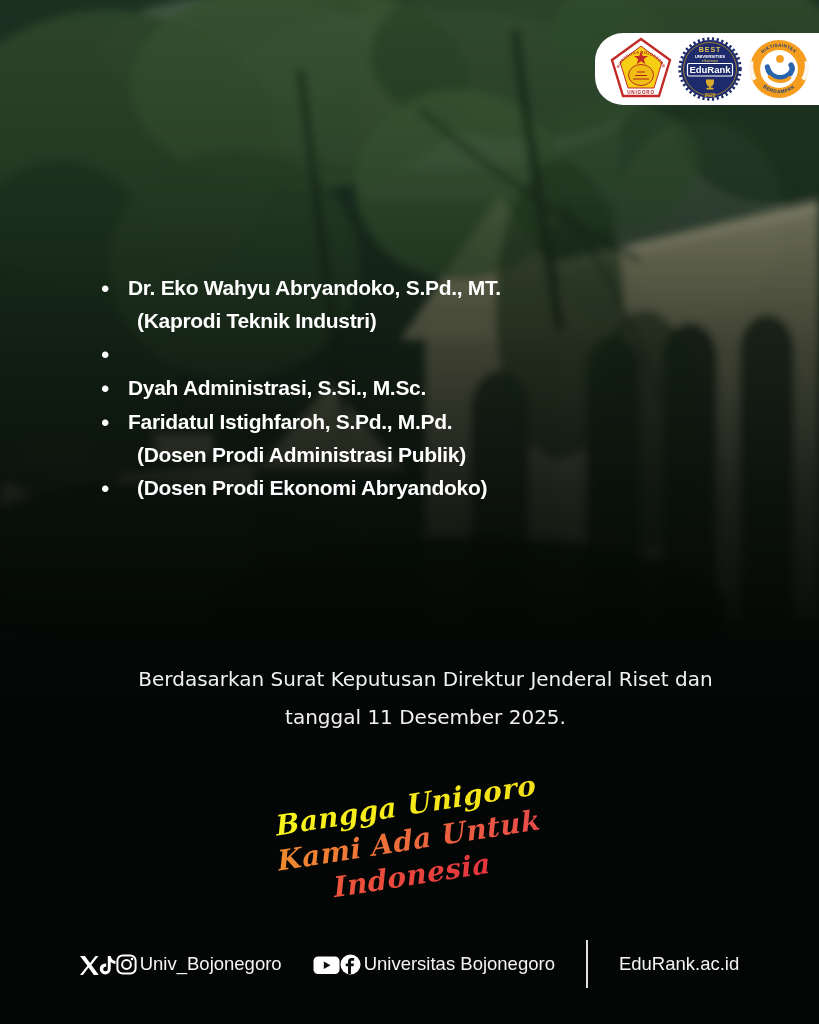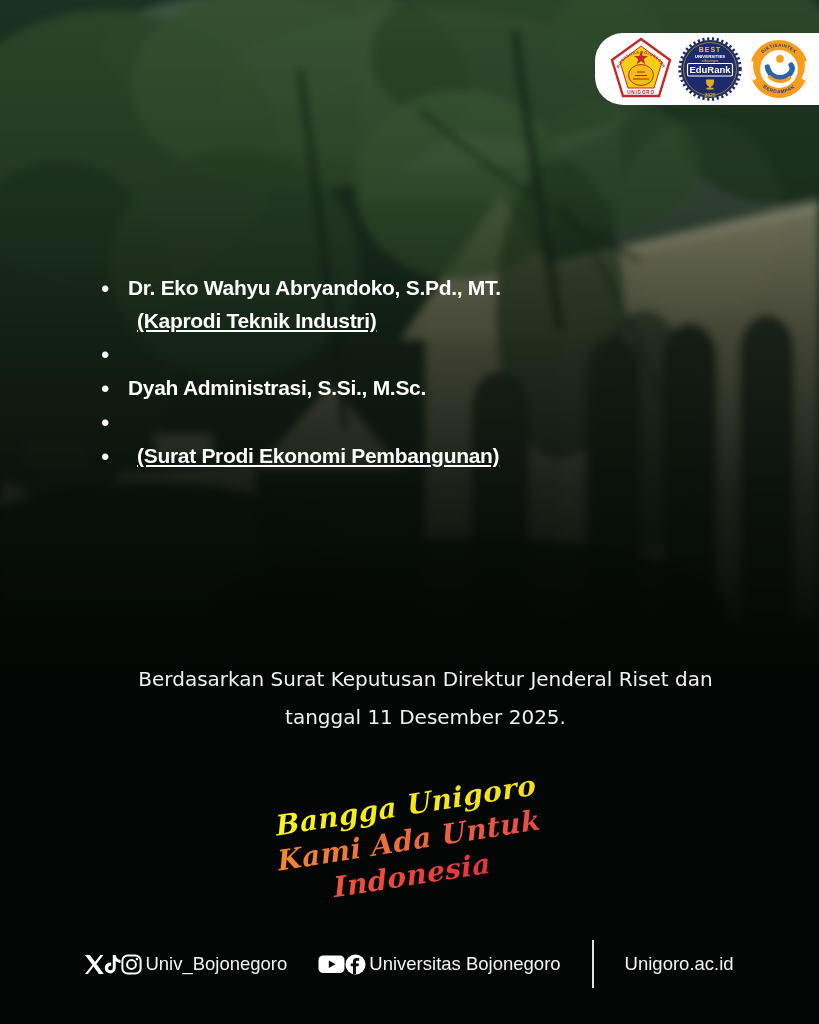--- a/index.html
+++ b/index.html
@@ -28,21 +28,21 @@
   }
   .badge-pill svg{display:block;}
   
   .list{position:absolute;left:101px;top:271px;color:#ffffff;}
   .entry{display:flex;}
   .bullet{
     width:27px;font-size:24px;line-height:33px;flex:none;
     color:#ffffff;padding-top:1px;
   }
   .entry-text{font-weight:bold;font-size:21px;line-height:33px;letter-spacing:-0.3px;}
-  .entry-text .role{padding-left:9px;text-decoration:underline;}
+  .entry-text .role{padding-left:9px;}
   
   .decree{
     position:absolute;left:0;top:660px;width:819px;text-align:center;
     color:#f1f1f1;font-size:20px;line-height:38px;font-weight:400;
     font-family:"DejaVu Sans",sans-serif;
     padding-left:16px;
   }
   
   .tagline{
     position:absolute;left:0;top:788px;width:819px;
@@ -60,21 +60,21 @@
   }
   .tl1{background-image:linear-gradient(92deg,#f8f31d,#f3e018);}
   .tl2{background-image:linear-gradient(92deg,#f18a2e,#e84a4a);}
   .tl3{background-image:linear-gradient(92deg,#ef613b,#e22940);}
   
   .footer{
     position:absolute;left:0;top:936px;width:819px;height:56px;
     display:flex;align-items:center;justify-content:center;gap:31px;
     color:#f4f4f4;font-size:18.5px;font-weight:400;
   }
-  .footer-group{display:flex;align-items:center;}
+  .footer-group{display:flex;align-items:flex-end;}
   .footer-group .label{margin-left:3px;}
   .footer-divider{width:2px;height:48px;background:rgba(255,255,255,0.88);}
   .icon{display:flex;align-items:center;}
 </style>
 </head>
 <body>
 
 <div class="canvas">
 
   <svg class="photo" viewBox="0 0 819 640" aria-hidden="true">
@@ -195,25 +195,29 @@
       <span class="bullet">•</span>
     </div>
     <div class="entry">
       <span class="bullet">•</span>
       <div class="entry-text">
         <div>Dyah Administrasi, S.Si., M.Sc.</div>
       </div>
     </div>
     <div class="entry">
       <span class="bullet">•</span>
-    </div>
-    <div class="entry">
-      <span class="bullet">•</span>
-      <div class="entry-text">
-        <div class="role">(Surat Prodi Ekonomi Pembangunan)</div>
+      <div class="entry-text">
+        <div>Faridatul Istighfaroh, S.Pd., M.Pd.</div>
+        <div class="role">(Dosen Prodi Administrasi Publik)</div>
+      </div>
+    </div>
+    <div class="entry">
+      <span class="bullet">•</span>
+      <div class="entry-text">
+        <div class="role">(Dosen Prodi Ekonomi Abryandoko)</div>
       </div>
     </div>
   </div>
 
   <div class="decree">
     <span style="display:block">Berdasarkan Surat Keputusan Direktur Jenderal Riset dan</span>
     <span style="display:block">tanggal 11 Desember 2025.</span>
   </div>
 
   <div class="tagline">
@@ -254,16 +258,16 @@
       </span>
       <span class="icon">
         <svg width="21" height="21" viewBox="0 0 22 22">
           <circle cx="11" cy="11" r="10.5" fill="#ffffff"></circle>
           <path d="M12.6,7.2 h2.2 V4.2 h-2.7 c-2.4,0 -3.7,1.4 -3.7,3.8 v2 H6 v2.9 h2.4 v8 h3.1 v-8 h2.7 l0.4,-2.9 h-3.1 V8.2 c0,-0.7 0.3,-1 1.1,-1 Z" fill="#0a0f0b"></path>
         </svg>
       </span>
       <span class="label">Universitas Bojonegoro</span>
     </div>
     <div class="footer-divider"></div>
-    <span>Unigoro.ac.id</span>
+    <span>EduRank.ac.id</span>
   </div>
 
 </div>
 
 </body></html>

